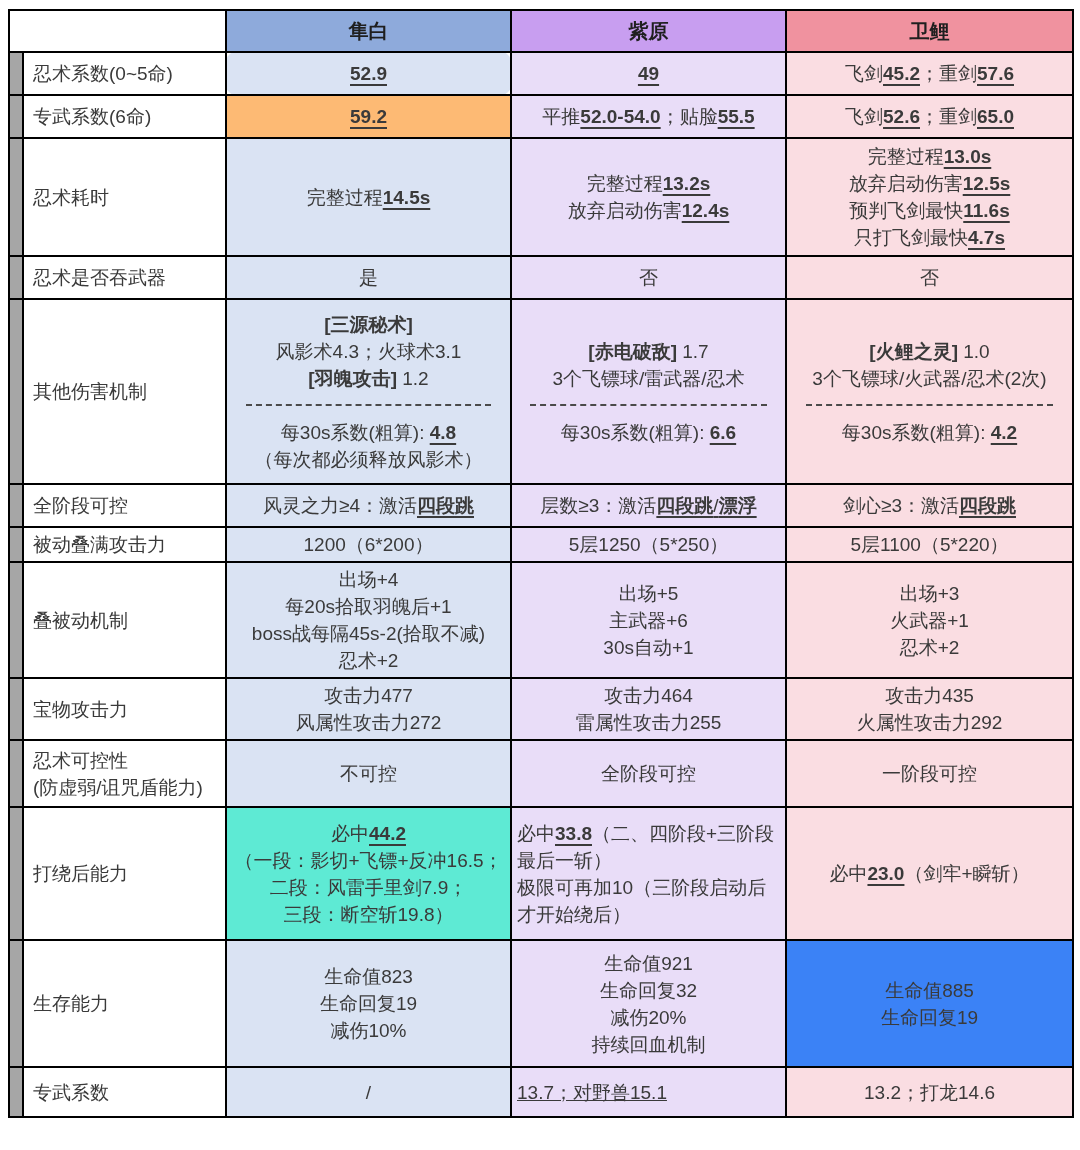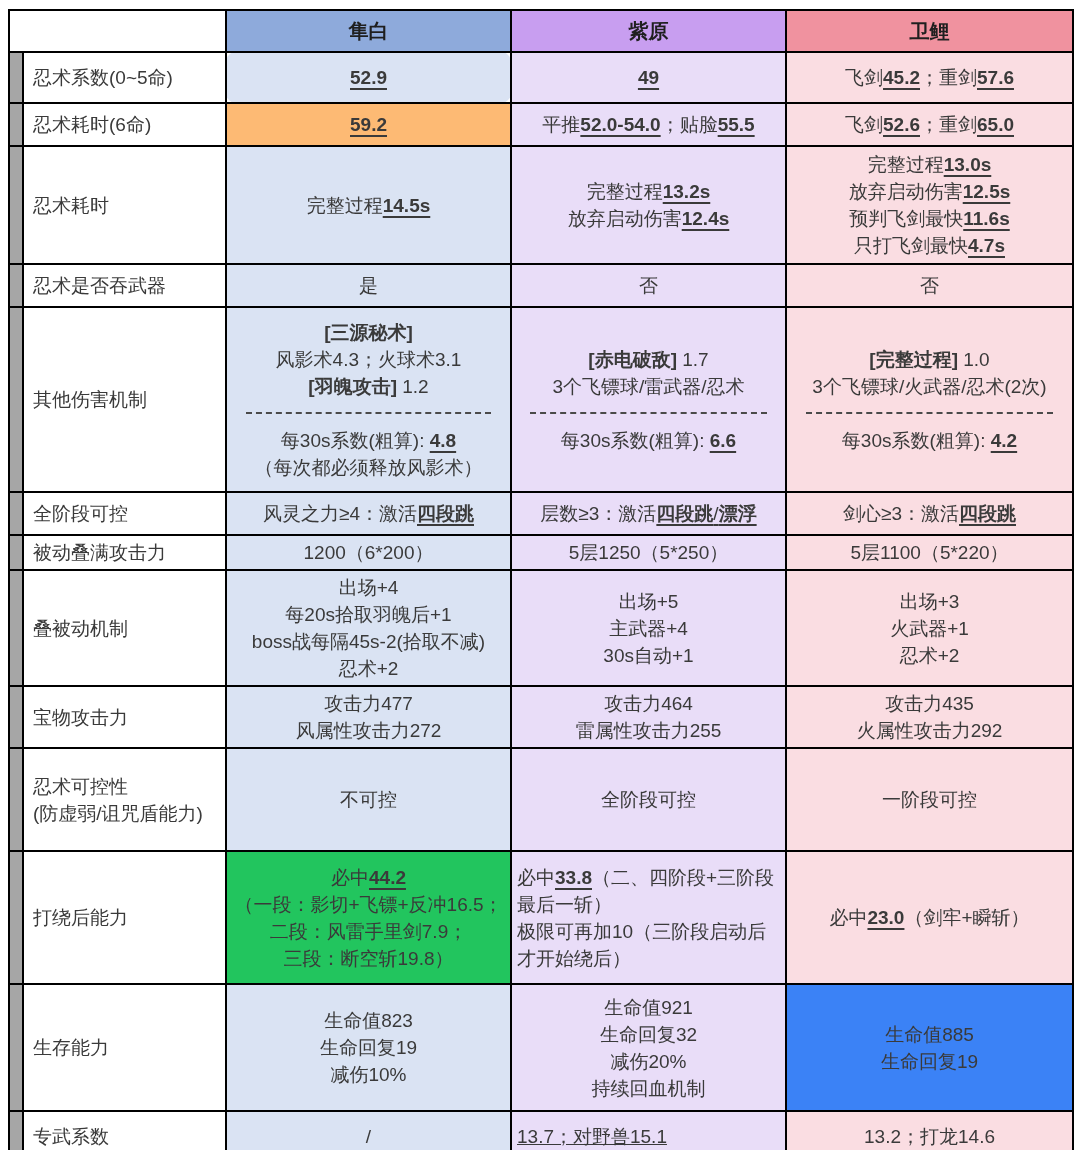--- a/index.html
+++ b/index.html
@@ -54,39 +54,39 @@
     </colgroup>
     <thead>
       <tr>
         <th class="corner" colspan="2"></th>
         <th class="char" style="background: rgb(142, 170, 219);">隼白</th>
         <th class="char" style="background: rgb(200, 158, 240);">紫原</th>
         <th class="char" style="background: rgb(240, 146, 159);">卫鲤</th>
       </tr>
     </thead>
     <tbody>
-        <tr style="height: 51px;">
+        <tr style="height: 43px;">
           <td class="strip"></td>
           <td class="label">
             <div class="line">忍术系数(0~5命)</div>
           </td>
           <td class="cell" style="background: rgb(218, 227, 243); border-radius: 10px;">
             <div class="line"><span class="b u">52.9</span></div>
           </td>
           <td class="cell" style="background: rgb(233, 221, 248);">
             <div class="line"><span class="b u">49</span></div>
           </td>
           <td class="cell" style="background: rgb(250, 221, 226);">
             <div class="line"><span>飞剑</span><span class="b u">45.2</span><span>；重剑</span><span class="b u">57.6</span></div>
           </td>
         </tr>
         <tr style="height: 43px;">
           <td class="strip"></td>
           <td class="label">
-            <div class="line">忍术耗时(6命)</div>
+            <div class="line">专武系数(6命)</div>
           </td>
           <td class="cell" style="background: #fdba74;">
             <div class="line"><span class="b u">59.2</span></div>
           </td>
           <td class="cell" style="background: rgb(233, 221, 248);">
             <div class="line"><span>平推</span><span class="b u">52.0-54.0</span><span>；贴脸</span><span class="b u">55.5</span></div>
           </td>
           <td class="cell" style="background: rgb(250, 221, 226);">
             <div class="line"><span>飞剑</span><span class="b u">52.6</span><span>；重剑</span><span class="b u">65.0</span></div>
           </td>
@@ -142,21 +142,21 @@
           </td>
           <td class="cell" style="background: rgb(233, 221, 248);">
             <div class="line"><span class="b">[赤电破敌]</span><span> 1.7</span></div>
             <div class="line"><span>3个飞镖球/雷武器/忍术</span></div>
             <div class="line divline">
               <span class="divider"></span>
             </div>
             <div class="line"><span>每30s系数(粗算): </span><span class="b u">6.6</span></div>
           </td>
           <td class="cell" style="background: rgb(250, 221, 226);">
-            <div class="line"><span class="b">[完整过程]</span><span> 1.0</span></div>
+            <div class="line"><span class="b">[火鲤之灵]</span><span> 1.0</span></div>
             <div class="line"><span>3个飞镖球/火武器/忍术(2次)</span></div>
             <div class="line divline">
               <span class="divider"></span>
             </div>
             <div class="line"><span>每30s系数(粗算): </span><span class="b u">4.2</span></div>
           </td>
         </tr>
         <tr style="height: 43px;">
           <td class="strip"></td>
           <td class="label">
@@ -193,21 +193,21 @@
             <div class="line">叠被动机制</div>
           </td>
           <td class="cell" style="background: rgb(218, 227, 243);">
             <div class="line"><span>出场+4</span></div>
             <div class="line"><span>每20s拾取羽魄后+1</span></div>
             <div class="line"><span>boss战每隔45s-2(拾取不减)</span></div>
             <div class="line"><span>忍术+2</span></div>
           </td>
           <td class="cell" style="background: rgb(233, 221, 248);">
             <div class="line"><span>出场+5</span></div>
-            <div class="line"><span>主武器+4</span></div>
+            <div class="line"><span>主武器+6</span></div>
             <div class="line"><span>30s自动+1</span></div>
           </td>
           <td class="cell" style="background: rgb(250, 221, 226);">
             <div class="line"><span>出场+3</span></div>
             <div class="line"><span>火武器+1</span></div>
             <div class="line"><span>忍术+2</span></div>
           </td>
         </tr>
         <tr style="height: 58px;">
           <td class="strip"></td>
@@ -220,42 +220,42 @@
           </td>
           <td class="cell" style="background: rgb(233, 221, 248);">
             <div class="line"><span>攻击力464</span></div>
             <div class="line"><span>雷属性攻击力255</span></div>
           </td>
           <td class="cell" style="background: rgb(250, 221, 226);">
             <div class="line"><span>攻击力435</span></div>
             <div class="line"><span>火属性攻击力292</span></div>
           </td>
         </tr>
-        <tr style="height: 103px;">
+        <tr style="height: 67px;">
           <td class="strip"></td>
           <td class="label">
             <div class="line">忍术可控性</div>
             <div class="line">(防虚弱/诅咒盾能力)</div>
           </td>
           <td class="cell" style="background: rgb(218, 227, 243);">
             <div class="line"><span>不可控</span></div>
           </td>
           <td class="cell" style="background: rgb(233, 221, 248);">
             <div class="line"><span>全阶段可控</span></div>
           </td>
           <td class="cell" style="background: rgb(250, 221, 226);">
             <div class="line"><span>一阶段可控</span></div>
           </td>
         </tr>
         <tr style="height: 133px;">
           <td class="strip"></td>
           <td class="label">
             <div class="line">打绕后能力</div>
           </td>
-          <td class="cell" style="background: #22c55e; margin-left: 13px;">
+          <td class="cell" style="background: #5eead4; margin-left: 13px;">
             <div class="line"><span>必中</span><span class="b u">44.2</span></div>
             <div class="line"><span>（一段：影切+飞镖+反冲16.5；</span></div>
             <div class="line"><span>二段：风雷手里剑7.9；</span></div>
             <div class="line"><span>三段：断空斩19.8）</span></div>
           </td>
           <td class="cell left" style="background: rgb(233, 221, 248);">
             <div class="line"><span>必中</span><span class="b u">33.8</span><span>（二、四阶段+三阶段最后一斩）</span></div>
             <div class="line"><span>极限可再加10（三阶段启动后才开始绕后）</span></div>
           </td>
           <td class="cell" style="background: rgb(250, 221, 226);">

